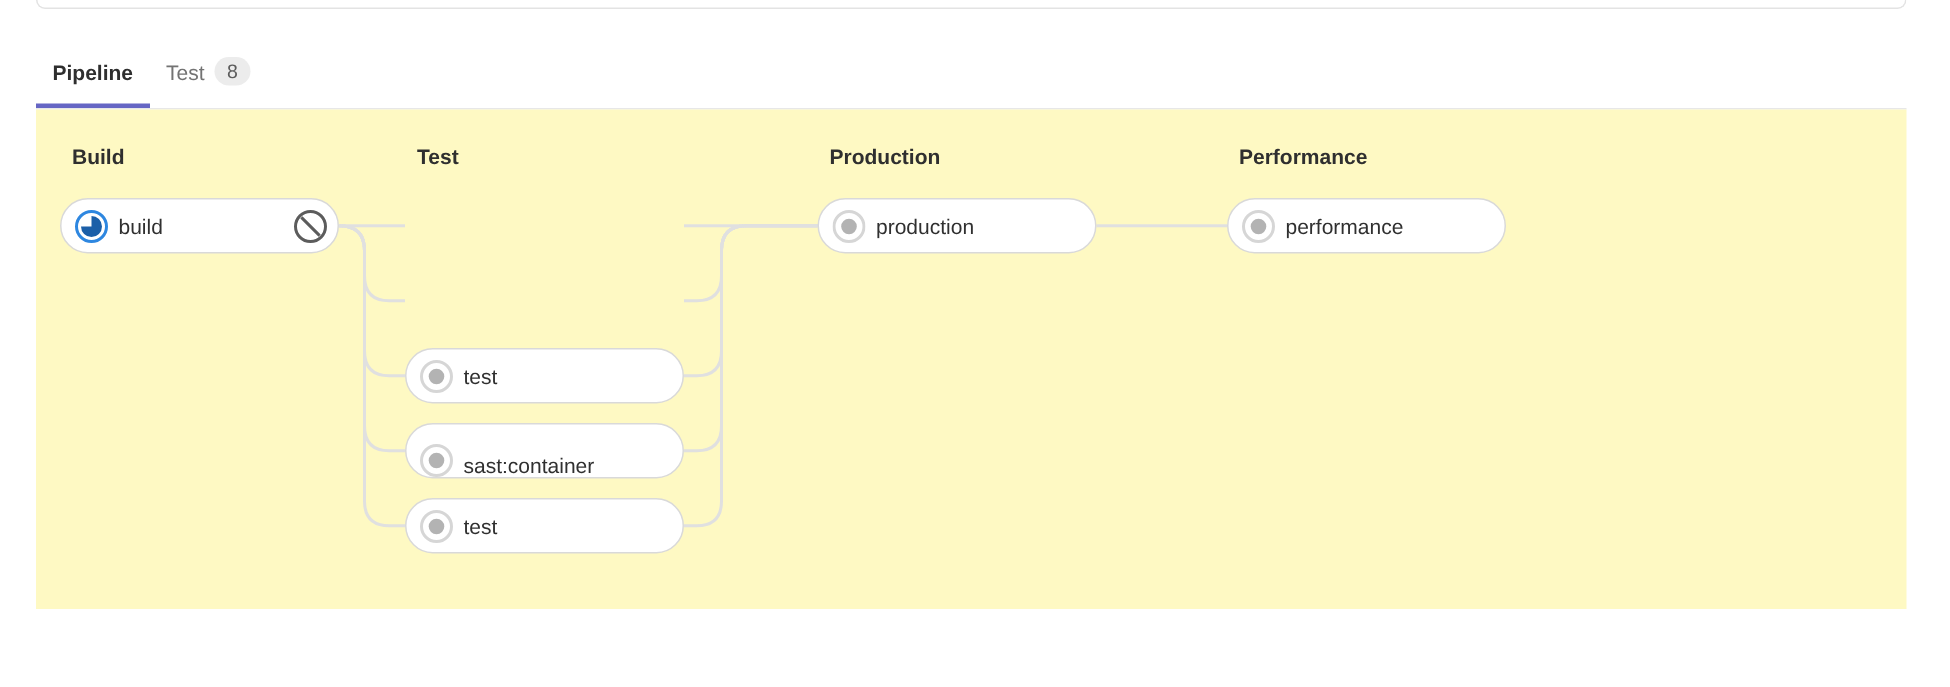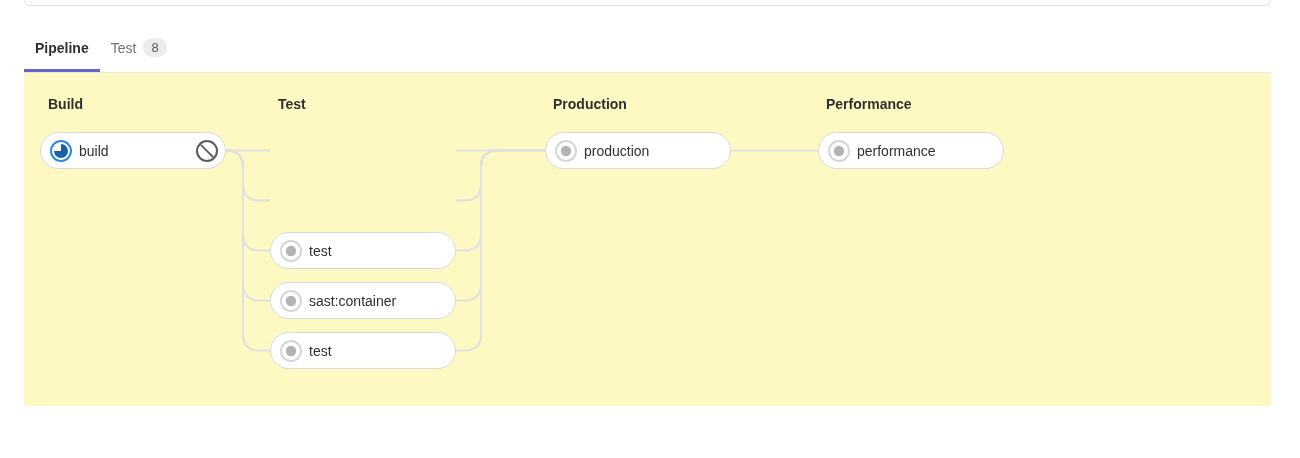--- a/index.html
+++ b/index.html
@@ -101,21 +101,21 @@
         </button>
       </a>
       <div class="stage-title" style="left: 254px;">Test</div>
       <a class="job-pill" style="left: 246px; top: 159px;">
         <svg viewBox="0 0 22 22" class="status-icon">
           <circle cx="11" cy="11" r="10" fill="#fff" stroke="#d6d6d6" stroke-width="2"></circle>
           <circle cx="11" cy="11" r="5.2" fill="#b3b3b3"></circle>
         </svg>
         <span class="job-label">test</span>
       </a>
-      <a class="job-pill" style="left: 246px; top: 209px;">
+      <a class="job-pill" style="left: 246px; top: 209px; align-items: flex-end;">
         <svg viewBox="0 0 22 22" class="status-icon">
           <circle cx="11" cy="11" r="10" fill="#fff" stroke="#d6d6d6" stroke-width="2"></circle>
           <circle cx="11" cy="11" r="5.2" fill="#b3b3b3"></circle>
         </svg>
         <span class="job-label">sast:container</span>
       </a>
       <a class="job-pill" style="left: 246px; top: 259px;">
         <svg viewBox="0 0 22 22" class="status-icon">
           <circle cx="11" cy="11" r="10" fill="#fff" stroke="#d6d6d6" stroke-width="2"></circle>
           <circle cx="11" cy="11" r="5.2" fill="#b3b3b3"></circle>

